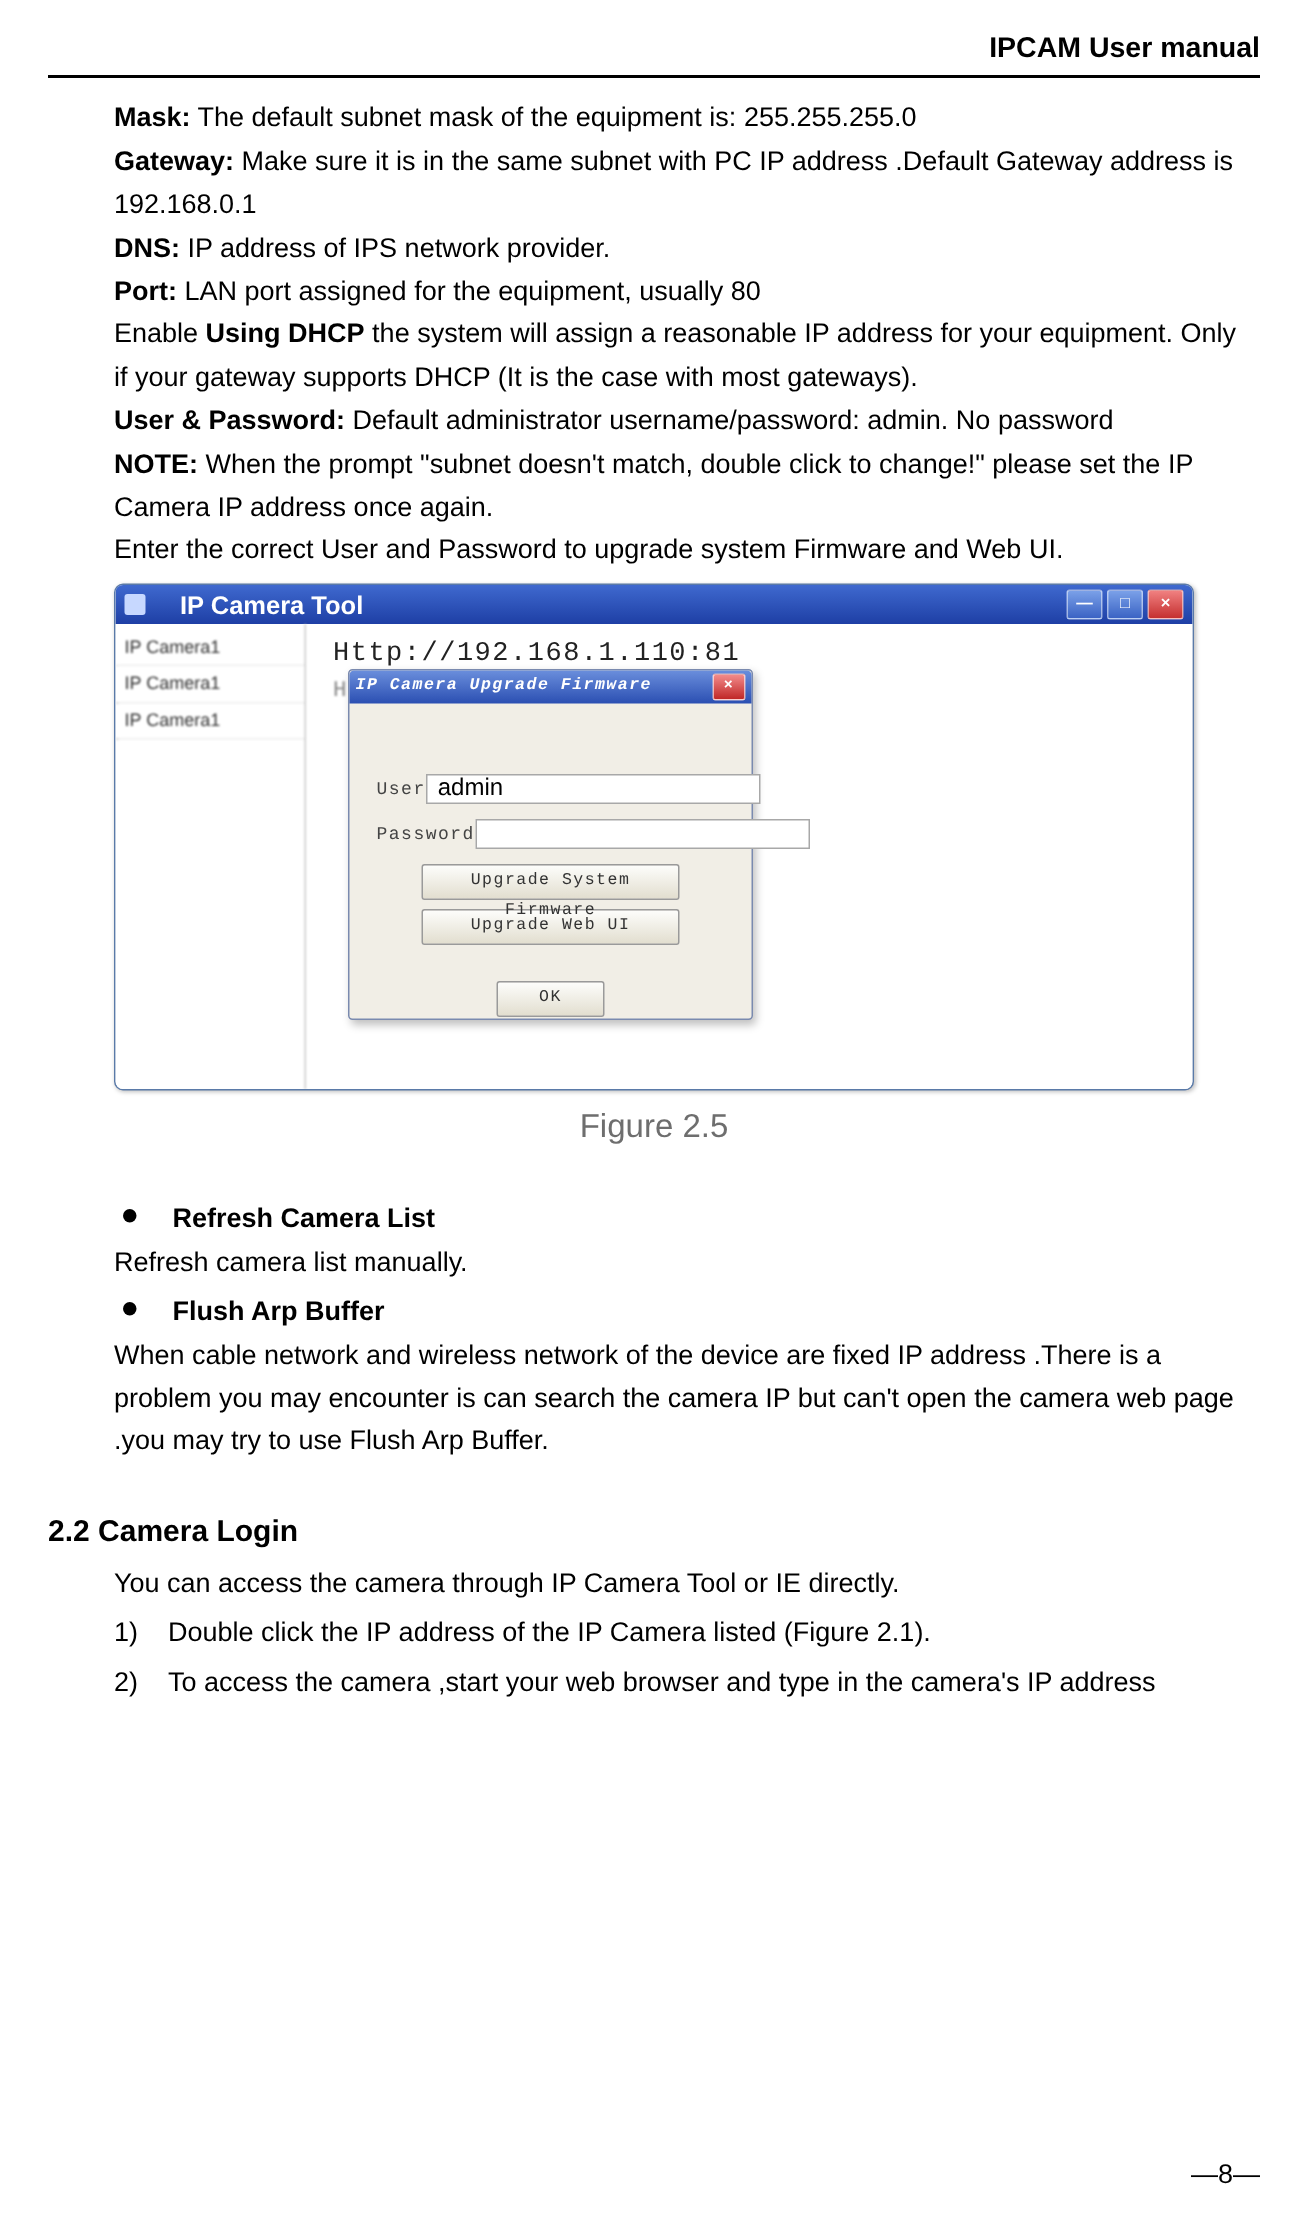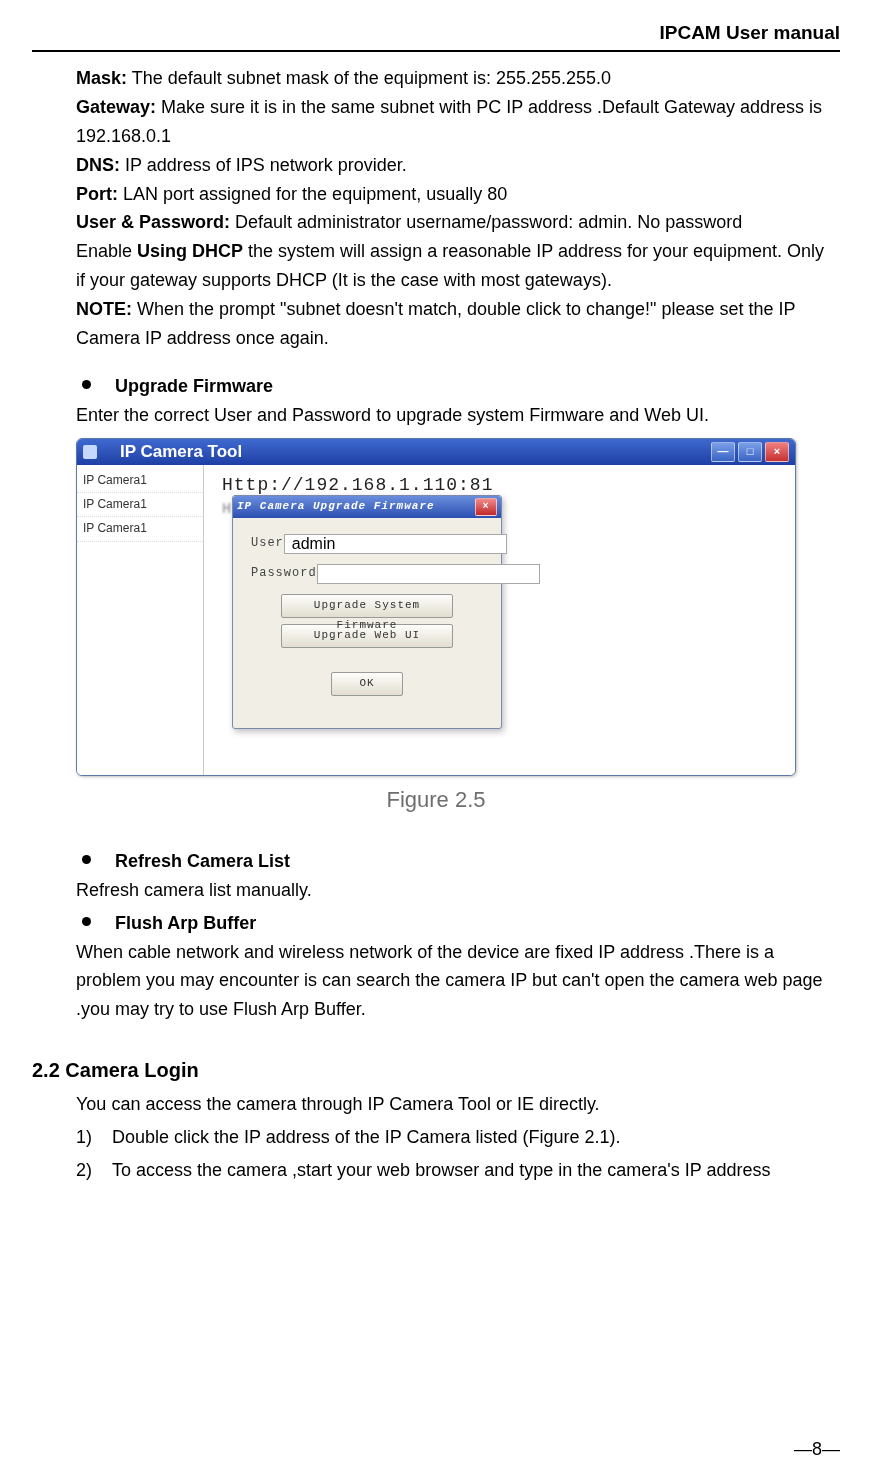--- a/index.html
+++ b/index.html
@@ -154,20 +154,21 @@
     border:1px solid rgba(255,255,255,0.6);
     border-radius:2px;
     display:flex;align-items:center;justify-content:center;
     color:#fff;font-size:10px;font-weight:bold;
   }
   .dlg-body {
     padding: 16px 18px 10px 18px;
     font-size:12px;
     color:#444;
     filter: blur(0.5px);
+    margin-top: 31px;
   }
   .dlg-row { display:flex; align-items:center; margin-bottom:10px; }
   .dlg-row label { width: 68px; }
   .dlg-input {
     flex:1;
     height:18px;
     border:1px solid #a8a8a8;
     background:#fff;
     font-size:16px;
     padding:0 7px;
@@ -214,30 +215,26 @@
 <div class="page">
 
   <div class="header-title">IPCAM User manual</div>
   <hr class="header-rule">
 
   <div class="body-text">
     <p><span class="bold">Mask:</span><span> The default subnet mask of the equipment is: 255.255.255.0</span></p>
     <p><span class="bold">Gateway:</span><span> Make sure it is in the same subnet with PC IP address .Default Gateway address is 192.168.0.1</span></p>
     <p><span class="bold">DNS:</span><span> IP address of IPS network provider.</span></p>
     <p><span class="bold">Port:</span><span> LAN port assigned for the equipment, usually 80</span></p>
+    <p><span>Enable </span><span class="bold">Using DHCP</span><span> the system will assign a reasonable IP address for your equipment. Only if your gateway supports DHCP (It is the case with most gateways).</span></p>
     <p><span class="bold">User &amp; Password:</span><span> Default administrator username/password: admin. No password</span></p>
-    <p><span>Enable </span><span class="bold">Using DHCP</span><span> the system will assign a reasonable IP address for your equipment. Only if your gateway supports DHCP (It is the case with most gateways).</span></p>
     <p><span class="bold">NOTE:</span><span> When the prompt "subnet doesn't match, double click to change!" please set the IP Camera IP address once again.</span></p>
   </div>
 
   <div class="body-text">
-    <div class="bullet-line">
-      <div class="dot"></div>
-      <span class="bold">Upgrade Firmware</span>
-    </div>
     <p>Enter the correct User and Password to upgrade system Firmware and Web UI.</p>
   </div>
 
   <div class="figure-wrap">
     <div class="tool-window">
       <div class="titlebar">
         <div class="titlebar-left">
           <div class="tb-icon"></div>
           <span>IP Camera Tool</span>
         </div>

